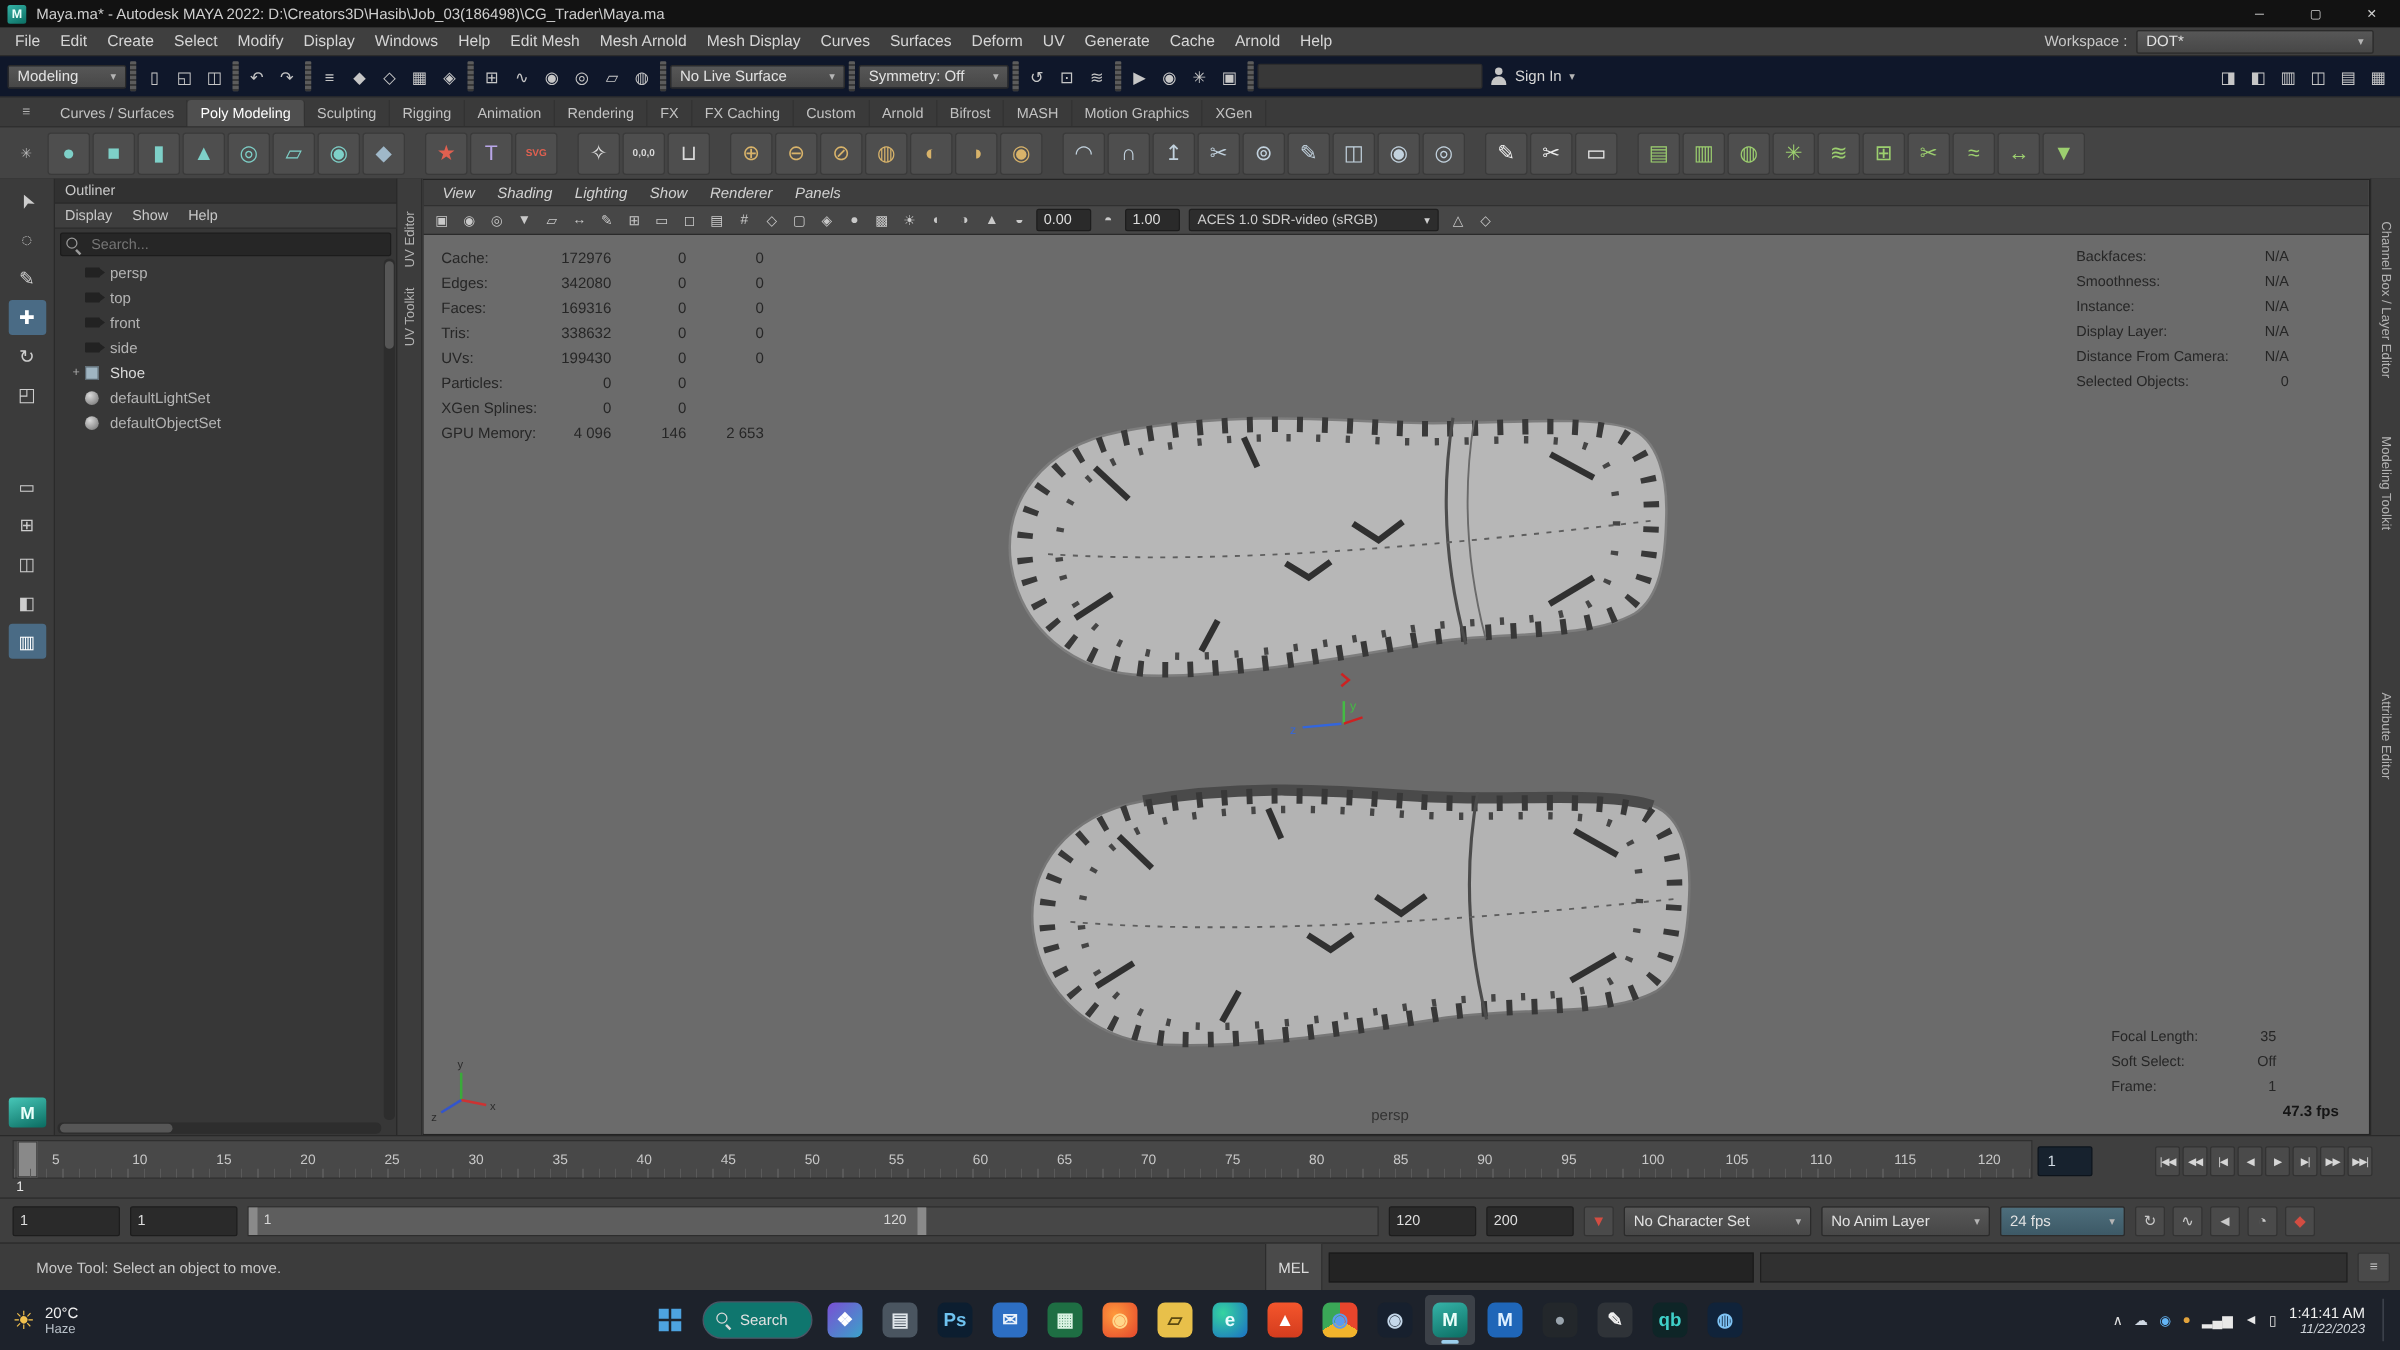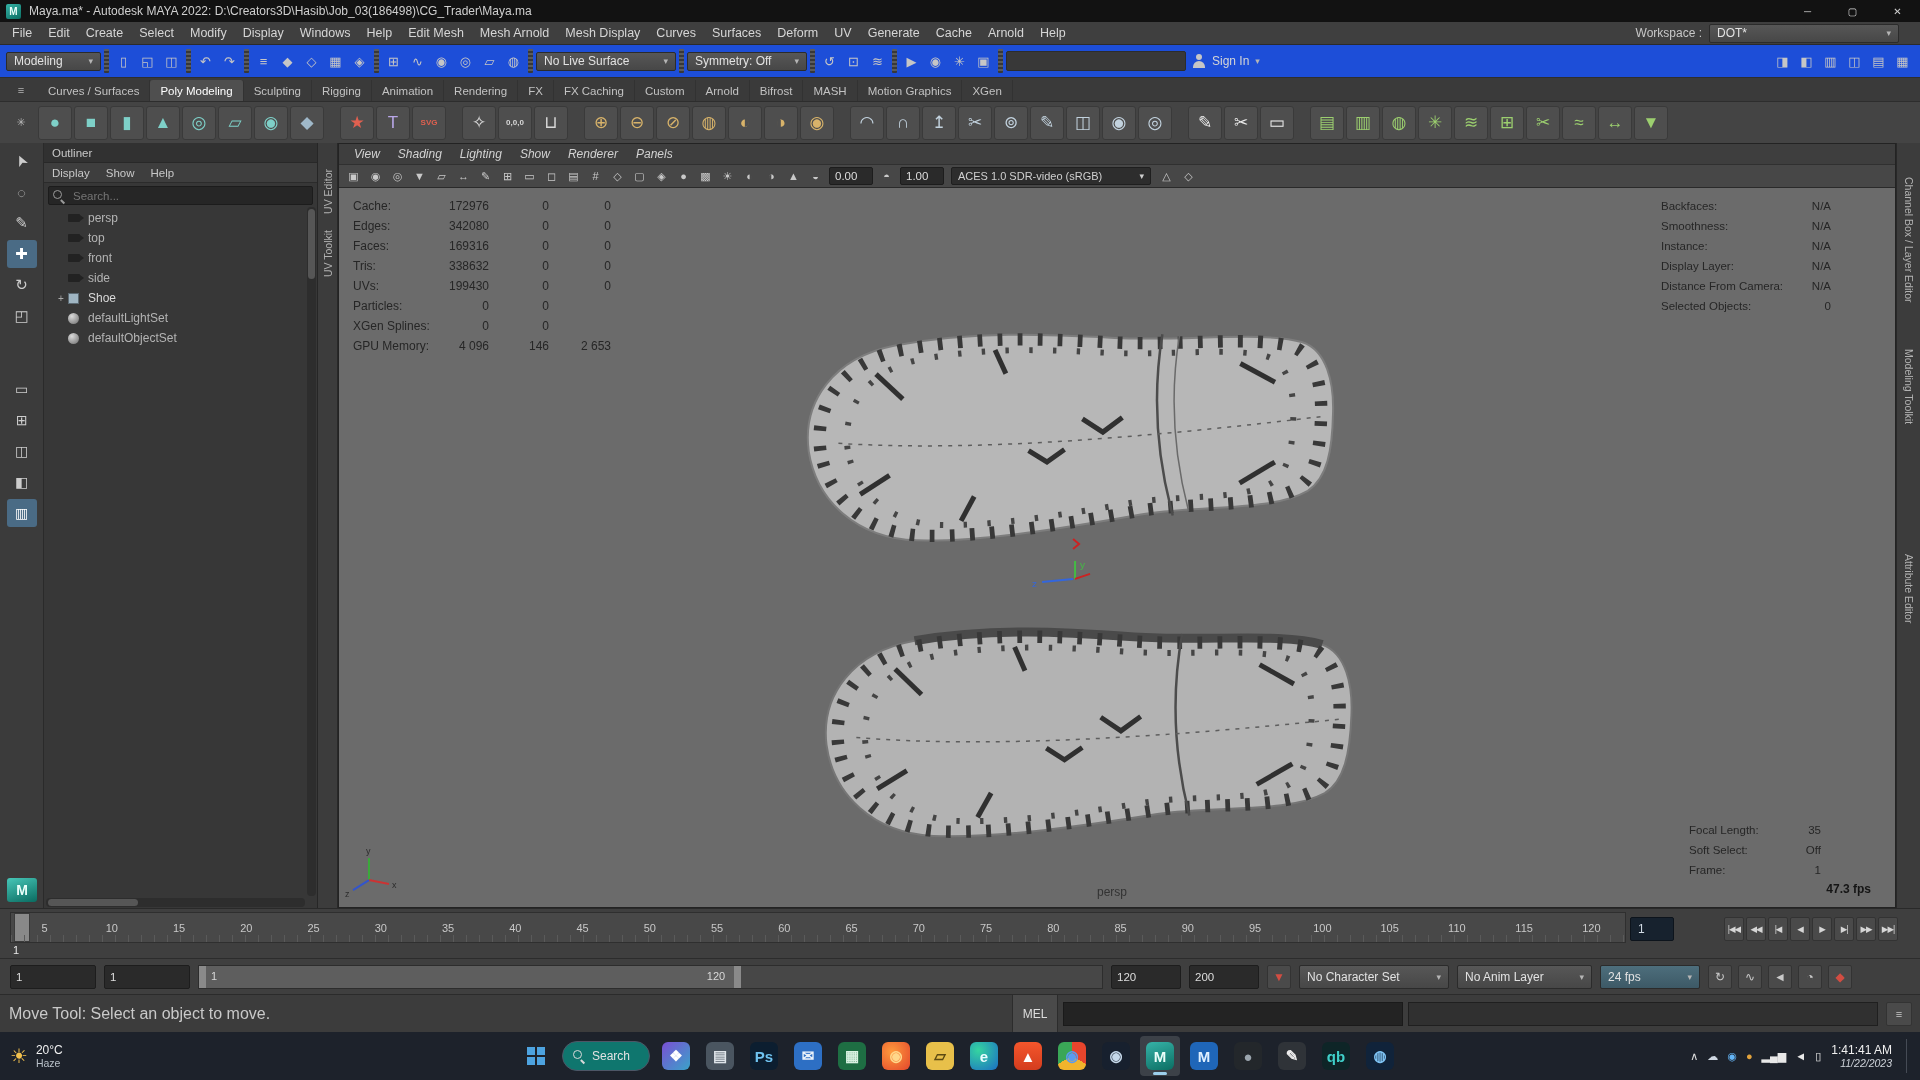--- a/index.html
+++ b/index.html
@@ -15,21 +15,21 @@
   .win-btn { width:45px; height:100%; display:flex; align-items:center; justify-content:center; color:#d0d0d0; font-size:10px; }
 
   
   #menubar { position:absolute; left:0; top:22px; width:1920px; height:23px; background:#3f3f3f; border-bottom:1px solid #2b2b2b; display:flex; align-items:center; padding-left:4px; }
   .menu-item { padding:0 8px; color:#d6d6d6; font-size:12.5px; height:100%; display:flex; align-items:center; cursor:default; }
   #workspace-area { margin-left:auto; display:flex; align-items:center; gap:7px; padding-right:21px; color:#c8c8c8; }
   .dd { display:flex; align-items:center; justify-content:space-between; gap:6px; background:linear-gradient(#575757,#474747); border:1px solid #2b2b2b; border-radius:2px; padding:0 7px; height:19px; font-size:12px; color:#e2e2e2; white-space:nowrap; }
   .dd .arr { font-size:9px; color:#b5b5b5; }
 
   
-  #statusline { position:absolute; left:0; top:45px; width:1920px; height:33px; background:#1d4ed8; border-bottom:1px solid #2e2e2e; display:flex; align-items:center; padding:0 6px; gap:0; }
+  #statusline { position:absolute; left:0; top:45px; width:1920px; height:33px; background:#0f172a; border-bottom:1px solid #2e2e2e; display:flex; align-items:center; padding:0 6px; gap:0; }
   .grip { width:5px; height:24px; margin:0 3px; background:repeating-linear-gradient(to bottom,#5c5c5c 0 2px,#383838 2px 4px); border-radius:1px; flex:none; }
   .ib { width:23px; height:23px; flex:none; display:flex; align-items:center; justify-content:center; color:#c6c6c6; font-size:13px; border-radius:2px; }
   .sl-group { display:flex; align-items:center; gap:1px; }
   #progress-field { width:180px; height:20px; background:#383838; border:1px solid #2c2c2c; border-radius:2px; }
   .signin { display:flex; align-items:center; gap:6px; color:#d5d5d5; padding:0 6px; }
   .person { width:14px; height:14px; position:relative; }
   .person::before { content:""; position:absolute; left:4px; top:0; width:6px; height:6px; border-radius:50%; background:#c6c6c6; }
   .person::after { content:""; position:absolute; left:1px; top:7px; width:12px; height:7px; border-radius:6px 6px 0 0; background:#c6c6c6; }
 
   
@@ -127,21 +127,21 @@
   .rs-fill::before, .rs-fill::after { content:""; position:absolute; top:0; bottom:0; width:7px; background:#8a8a8a; }
   .rs-fill::before { left:0; } .rs-fill::after { right:0; }
   .rs-lab1 { position:absolute; left:12px; top:4px; color:#d8d8d8; font-size:11px; }
   .rs-lab2 { position:absolute; left:calc(60% - 34px); top:4px; color:#d8d8d8; font-size:11px; }
   .rs-btn { width:24px; height:24px; display:flex; align-items:center; justify-content:center; color:#c9c9c9; font-size:12px; background:#4a4a4a; border:1px solid #333; border-radius:2px; flex:none; }
   .dd-cs { width:150px; height:24px; } .dd-al { width:135px; height:24px; }
   .dd-fps { width:100px; height:24px; background:linear-gradient(#4d6e7c,#3d5966);text-align:right; }
 
   
   #bottombar { position:absolute; left:0; top:994px; width:1920px; height:38px; background:#3c3c3c; border-top:1px solid #2b2b2b; display:flex; align-items:center; }
-  .help-text { flex:1; padding-left:9px; color:#c9c9c9; font-size:16px; }
+  .help-text { flex:1; padding-left:9px; color:#c9c9c9; font-size:12px;margin-left:20px; }
   .mel-btn { width:46px; height:100%; background:#4a4a4a; border-left:1px solid #2c2c2c; border-right:1px solid #2c2c2c; color:#ddd; display:flex; align-items:center; justify-content:center; font-size:12px; }
   .mel-input { width:340px; height:24px; background:#232323; border:1px solid #1a1a1a; margin:0 5px; color:#ddd; font-family:"Liberation Mono", monospace; font-size:12px; padding:0 6px; outline:none; }
   .mel-results { width:470px; height:24px; background:#303030; border:1px solid #1f1f1f; }
   .script-btn { width:26px; height:24px; margin:0 8px; display:flex; align-items:center; justify-content:center; color:#c9c9c9; background:#4a4a4a; border:1px solid #333; border-radius:2px; font-size:11px; }
 
   
   #taskbar { position:absolute; left:0; top:1032px; width:1920px; height:48px; background:#1d222b; }
   .weather { position:absolute; left:10px; top:0; height:100%; display:flex; align-items:center; gap:8px; }
   .weather .sun { color:#f2c14e; font-size:20px; }
   .weather .wt1 { color:#f0f0f0; font-size:12px; line-height:14px; }

